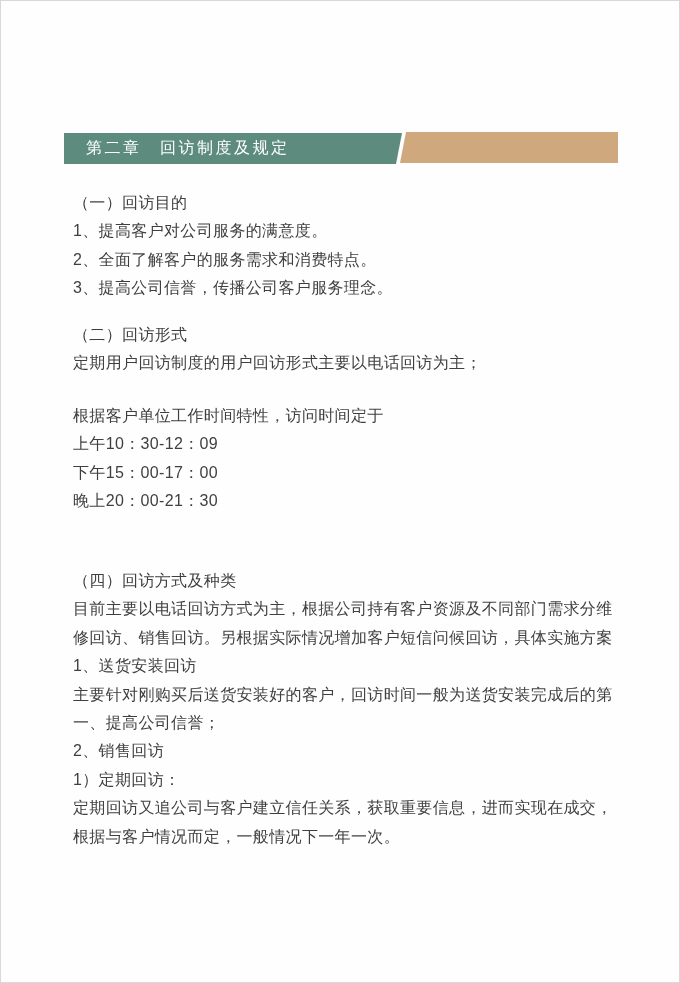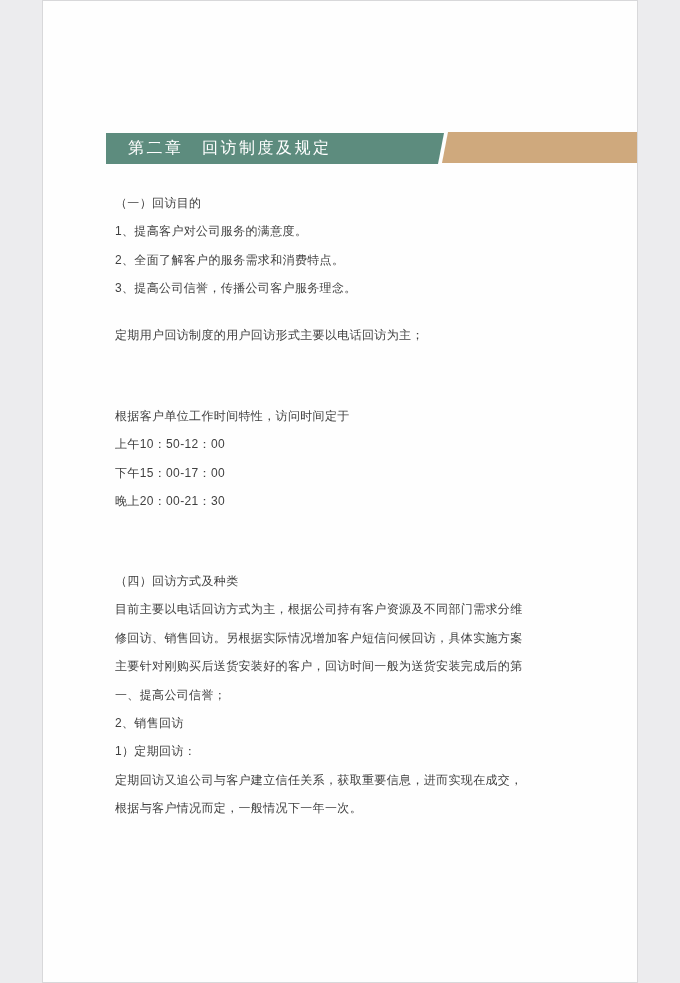--- a/index.html
+++ b/index.html
@@ -1,18 +1,18 @@
 <!DOCTYPE html>
 <html><head>
 <meta charset="utf-8">
 <style>
   html, body { margin: 0; padding: 0; background: #ececee; }
   .canvas {
     position: relative;
-    width: 596px;
+    width: 680px;
     height: 983px;
     margin: 0 auto;
     background: #fefefe;
     border: 1px solid #d8d8da;
     box-sizing: border-box;
     font-family: "Liberation Sans", sans-serif;
     color: #3f3f3f;
     overflow: hidden;
   }
 
@@ -40,21 +40,21 @@
     clip-path: polygon(6px 0, 100% 0, 100% 100%, 0 100%);
   }
 
   
   .sec {
     position: absolute;
     left: 72px;
     width: 560px;
   }
   .line {
-    font-size: 12px;
+    font-size: 16px;
     line-height: 28.4px;
     letter-spacing: 0.35px;
     white-space: nowrap;
   }
   .sec1 { top: 188px; }
   .sec2 { top: 320px; }
   .sec3 { top: 401px; }
   .sec4 { top: 566px; }
 </style>
 </head>
@@ -68,34 +68,36 @@
   <div class="banner-tan"></div>
 
   <div class="sec sec1">
     <div class="line">（一）回访目的</div>
     <div class="line">1、提高客户对公司服务的满意度。</div>
     <div class="line">2、全面了解客户的服务需求和消费特点。</div>
     <div class="line">3、提高公司信誉，传播公司客户服务理念。</div>
   </div>
 
   <div class="sec sec2">
+    <div class="line">（二）回访形式</div>
     <div class="line">定期用户回访制度的用户回访形式主要以电话回访为主；</div>
   </div>
 
   <div class="sec sec3">
     <div class="line">根据客户单位工作时间特性，访问时间定于</div>
-    <div class="line">上午10：50-12：00</div>
+    <div class="line">上午10：30-12：09</div>
     <div class="line">下午15：00-17：00</div>
     <div class="line">晚上20：00-21：30</div>
   </div>
 
   <div class="sec sec4">
     <div class="line">（四）回访方式及种类</div>
     <div class="line">目前主要以电话回访方式为主，根据公司持有客户资源及不同部门需求分维</div>
     <div class="line">修回访、销售回访。另根据实际情况增加客户短信问候回访，具体实施方案</div>
+    <div class="line">1、送货安装回访</div>
     <div class="line">主要针对刚购买后送货安装好的客户，回访时间一般为送货安装完成后的第</div>
     <div class="line">一、提高公司信誉；</div>
     <div class="line">2、销售回访</div>
     <div class="line">1）定期回访：</div>
     <div class="line">定期回访又追公司与客户建立信任关系，获取重要信息，进而实现在成交，</div>
     <div class="line">根据与客户情况而定，一般情况下一年一次。</div>
   </div>
 
 </div>
 

